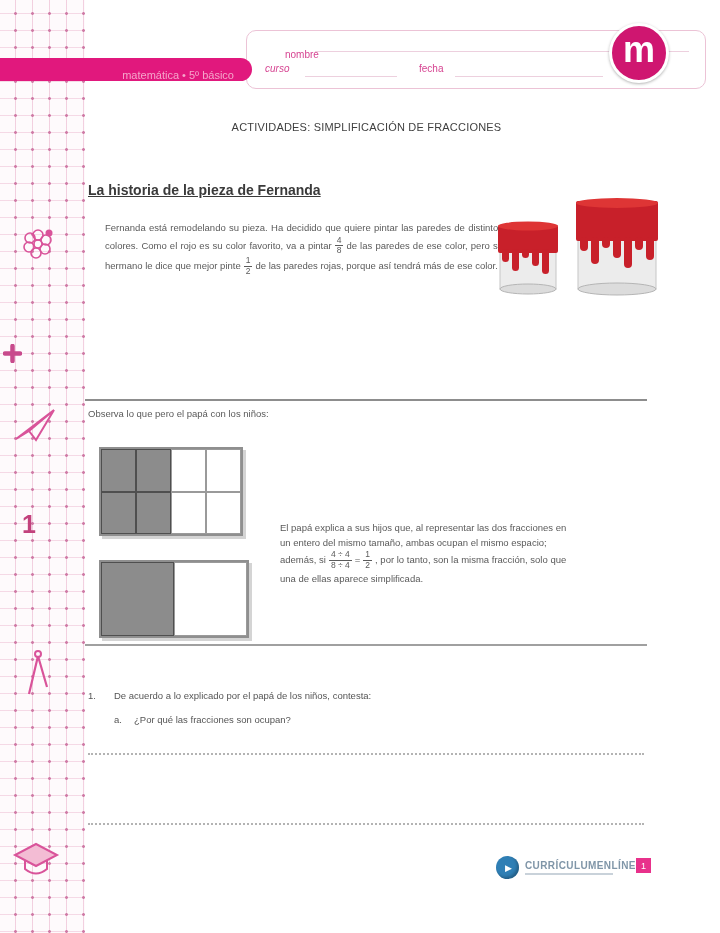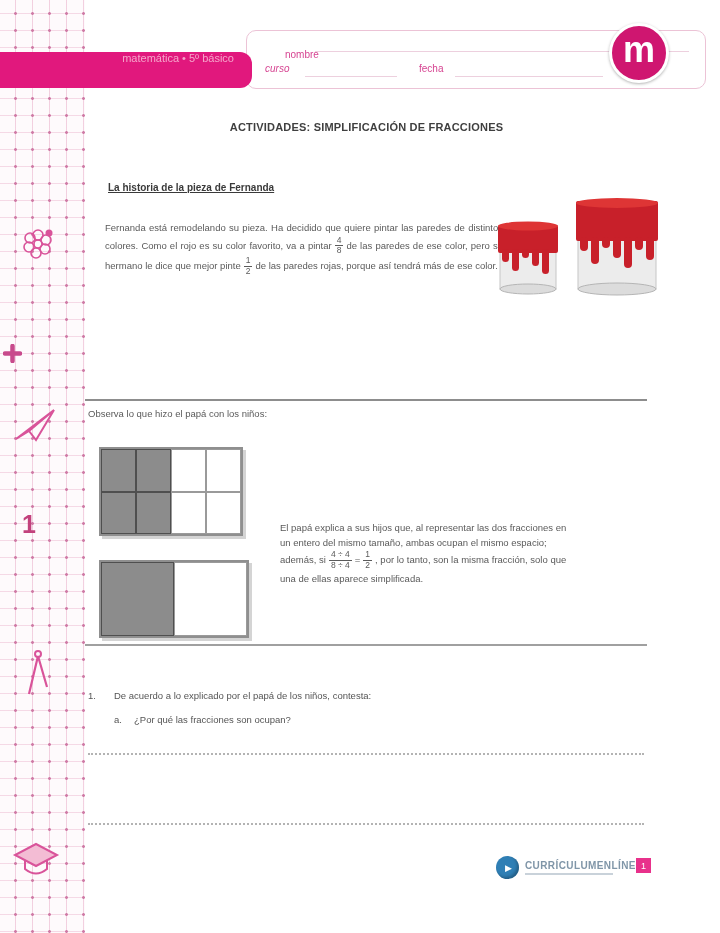--- a/index.html
+++ b/index.html
@@ -13,38 +13,38 @@
       radial-gradient(circle,#cf7ba6 1.2px,transparent 1.6px),
       linear-gradient(to right, rgba(214,100,150,.28) 1px, transparent 1px),
       linear-gradient(to bottom, rgba(214,100,150,.22) 1px, transparent 1px);
     background-size:17px 17px,17px 17px,17px 17px;
     background-position:7px 5px,15px 0,0 13px;}
   .doodle{position:absolute;color:#d9539a;}
   .margin-number{position:absolute;left:22px;top:510px;font-size:25px;font-weight:bold;
     color:#c2417c;}
 
   
-  .banner{position:absolute;left:0;top:52px;width:252px;height:36px;background:#e1187d;
-    border-radius:0 12px 12px 0;display:flex;align-items:flex-start;justify-content:flex-end;
+  .banner{position:absolute;left:0;top:58px;width:252px;height:23px;background:#e1187d;
+    border-radius:0 12px 12px 0;display:flex;align-items:flex-end;justify-content:flex-end;
     padding-right:18px;box-sizing:border-box;z-index:2;}
   .banner span{color:#f5a6cb;font-size:11px;}
   .form-box{position:absolute;left:246px;top:30px;width:458px;height:57px;background:#fff;
     border:1.5px solid #ecc3d6;border-radius:10px;z-index:1;}
   .form-label{position:absolute;color:#d64391;font-size:10px;}
   .form-line{position:absolute;border-bottom:1px solid #edd0de;height:0;}
   .m-logo{position:absolute;left:609px;top:23px;width:54px;height:54px;background:#cf1670;
     border:3px solid #ffffff;border-radius:50%;box-shadow:0 1px 3px rgba(0,0,0,.3);
     display:flex;align-items:center;justify-content:center;z-index:3;}
   .m-logo span{color:#fff;font-size:36px;font-weight:bold;line-height:1;margin-top:-6px;}
 
   
   .doc-title{position:absolute;left:88px;top:121px;width:557px;text-align:center;
-    font-size:11px;font-weight:bold;color:#3f3f3f;letter-spacing:.2px;}
-  .story-heading{position:absolute;left:88px;top:182px;font-size:10px;font-weight:bold;
-    color:#3a3a3a;text-decoration:underline;margin-left:20px;}
+    font-size:11px;font-weight:normal;color:#3f3f3f;letter-spacing:.2px;}
+  .story-heading{position:absolute;left:88px;top:182px;font-size:14px;font-weight:bold;
+    color:#3a3a3a;text-decoration:underline;}
   .body-text{font-size:9.5px;color:#5a5a5a;line-height:1.65;text-align:justify;margin:17px;}
   .p1{position:absolute;left:88px;top:203px;width:398px;}
   .p2{position:absolute;left:88px;top:328px;width:558px;}
   .fr{display:inline-block;text-align:center;vertical-align:middle;font-size:8.5px;
     line-height:1.15;margin:0 3px;color:#5a5a5a;}
   .fr .n{display:block;padding:0 2px;border-bottom:1px solid #5a5a5a;}
   .fr .d{display:block;padding:0 2px;}
 
   .divider{position:absolute;left:85px;width:562px;height:2px;background:#8d8d8d;}
   .divider.d1{top:399px;}
@@ -162,21 +162,21 @@
       <rect x="121" y="40" width="8" height="21" rx="4" fill="#c8202a"></rect>
       <rect x="132" y="40" width="8" height="31" rx="4" fill="#c8202a"></rect>
       <rect x="143" y="40" width="8" height="13" rx="4" fill="#c8202a"></rect>
       <rect x="154" y="40" width="8" height="23" rx="4" fill="#c8202a"></rect>
       <ellipse cx="125" cy="6" rx="41" ry="5" fill="#de3535"></ellipse>
     </g>
   </svg>
 
 
   <div class="divider d1"></div>
-  <div class="observe-intro">Observa lo que hizo el papá con los niños:</div>
+  <div class="observe-intro">Observa lo que pero el papá con los niños:</div>
 
   <div class="fgrid g1" style="grid-template-columns: repeat(4, 1fr);">
       <div class="cell shaded"></div>
       <div class="cell shaded"></div>
       <div class="cell"></div>
       <div class="cell"></div>
       <div class="cell shaded"></div>
       <div class="cell shaded"></div>
       <div class="cell"></div>
       <div class="cell"></div>

